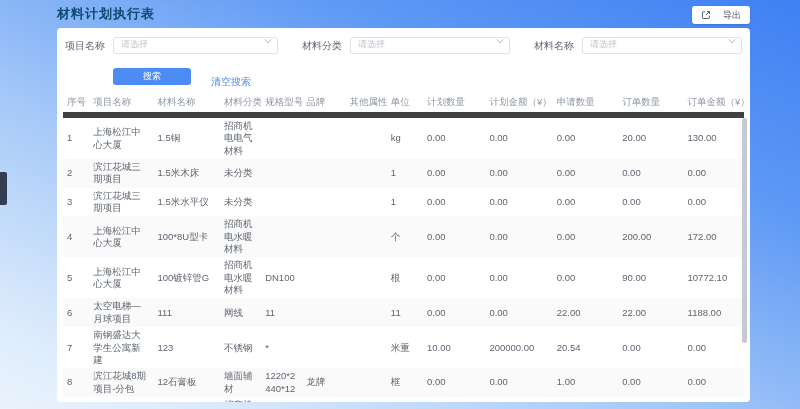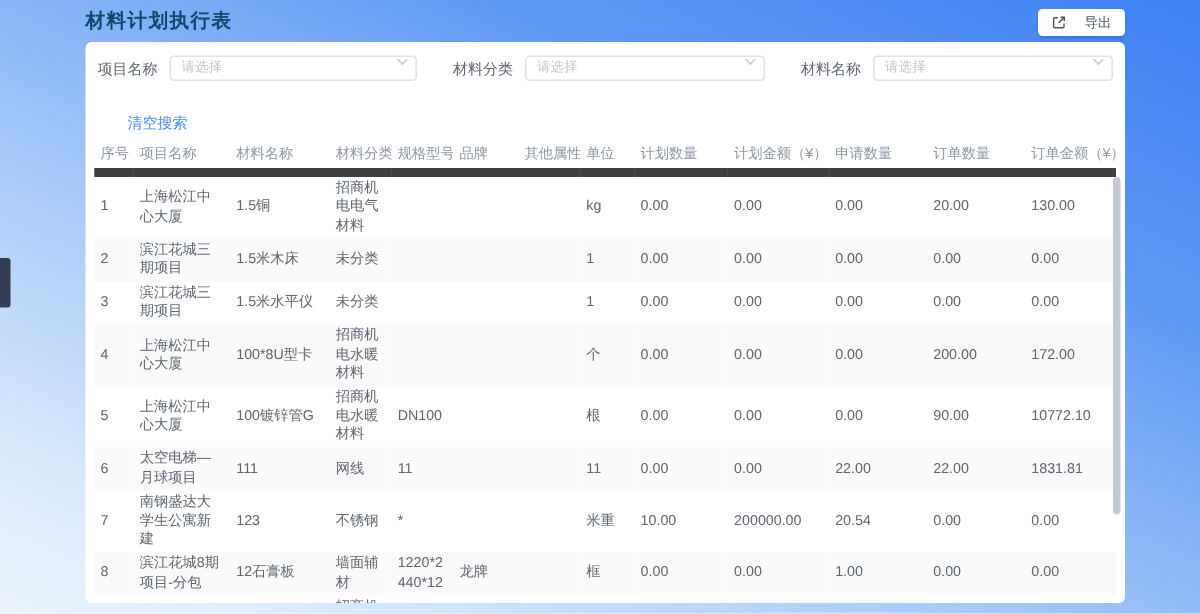--- a/index.html
+++ b/index.html
@@ -89,20 +89,21 @@
         <span class="ph">请选择</span>
         <span class="caret"></span>
       </div>
       <span class="f-label">材料名称</span>
       <div class="f-select sel-3">
         <span class="ph">请选择</span>
         <span class="caret"></span>
       </div>
     </div>
     <div class="filter-row2">
+      <button class="search-btn">搜索</button>
       <span class="clear-link">清空搜索</span>
     </div>
   </div>
 
   <div class="table-wrap">
     <table>
       <colgroup>
         <col style="width:26px">
           <col style="width:64px">
           <col style="width:66px">
@@ -216,21 +217,21 @@
             <td>111</td>
             <td>网线</td>
             <td>11</td>
             <td></td>
             <td></td>
             <td>11</td>
             <td>0.00</td>
             <td>0.00</td>
             <td>22.00</td>
             <td>22.00</td>
-            <td>1831.81</td>
+            <td>1188.00</td>
           </tr>
           <tr>
             <td>7</td>
             <td>南钢盛达大学生公寓新建</td>
             <td>123</td>
             <td>不锈钢</td>
             <td>*</td>
             <td></td>
             <td></td>
             <td>米重</td>

